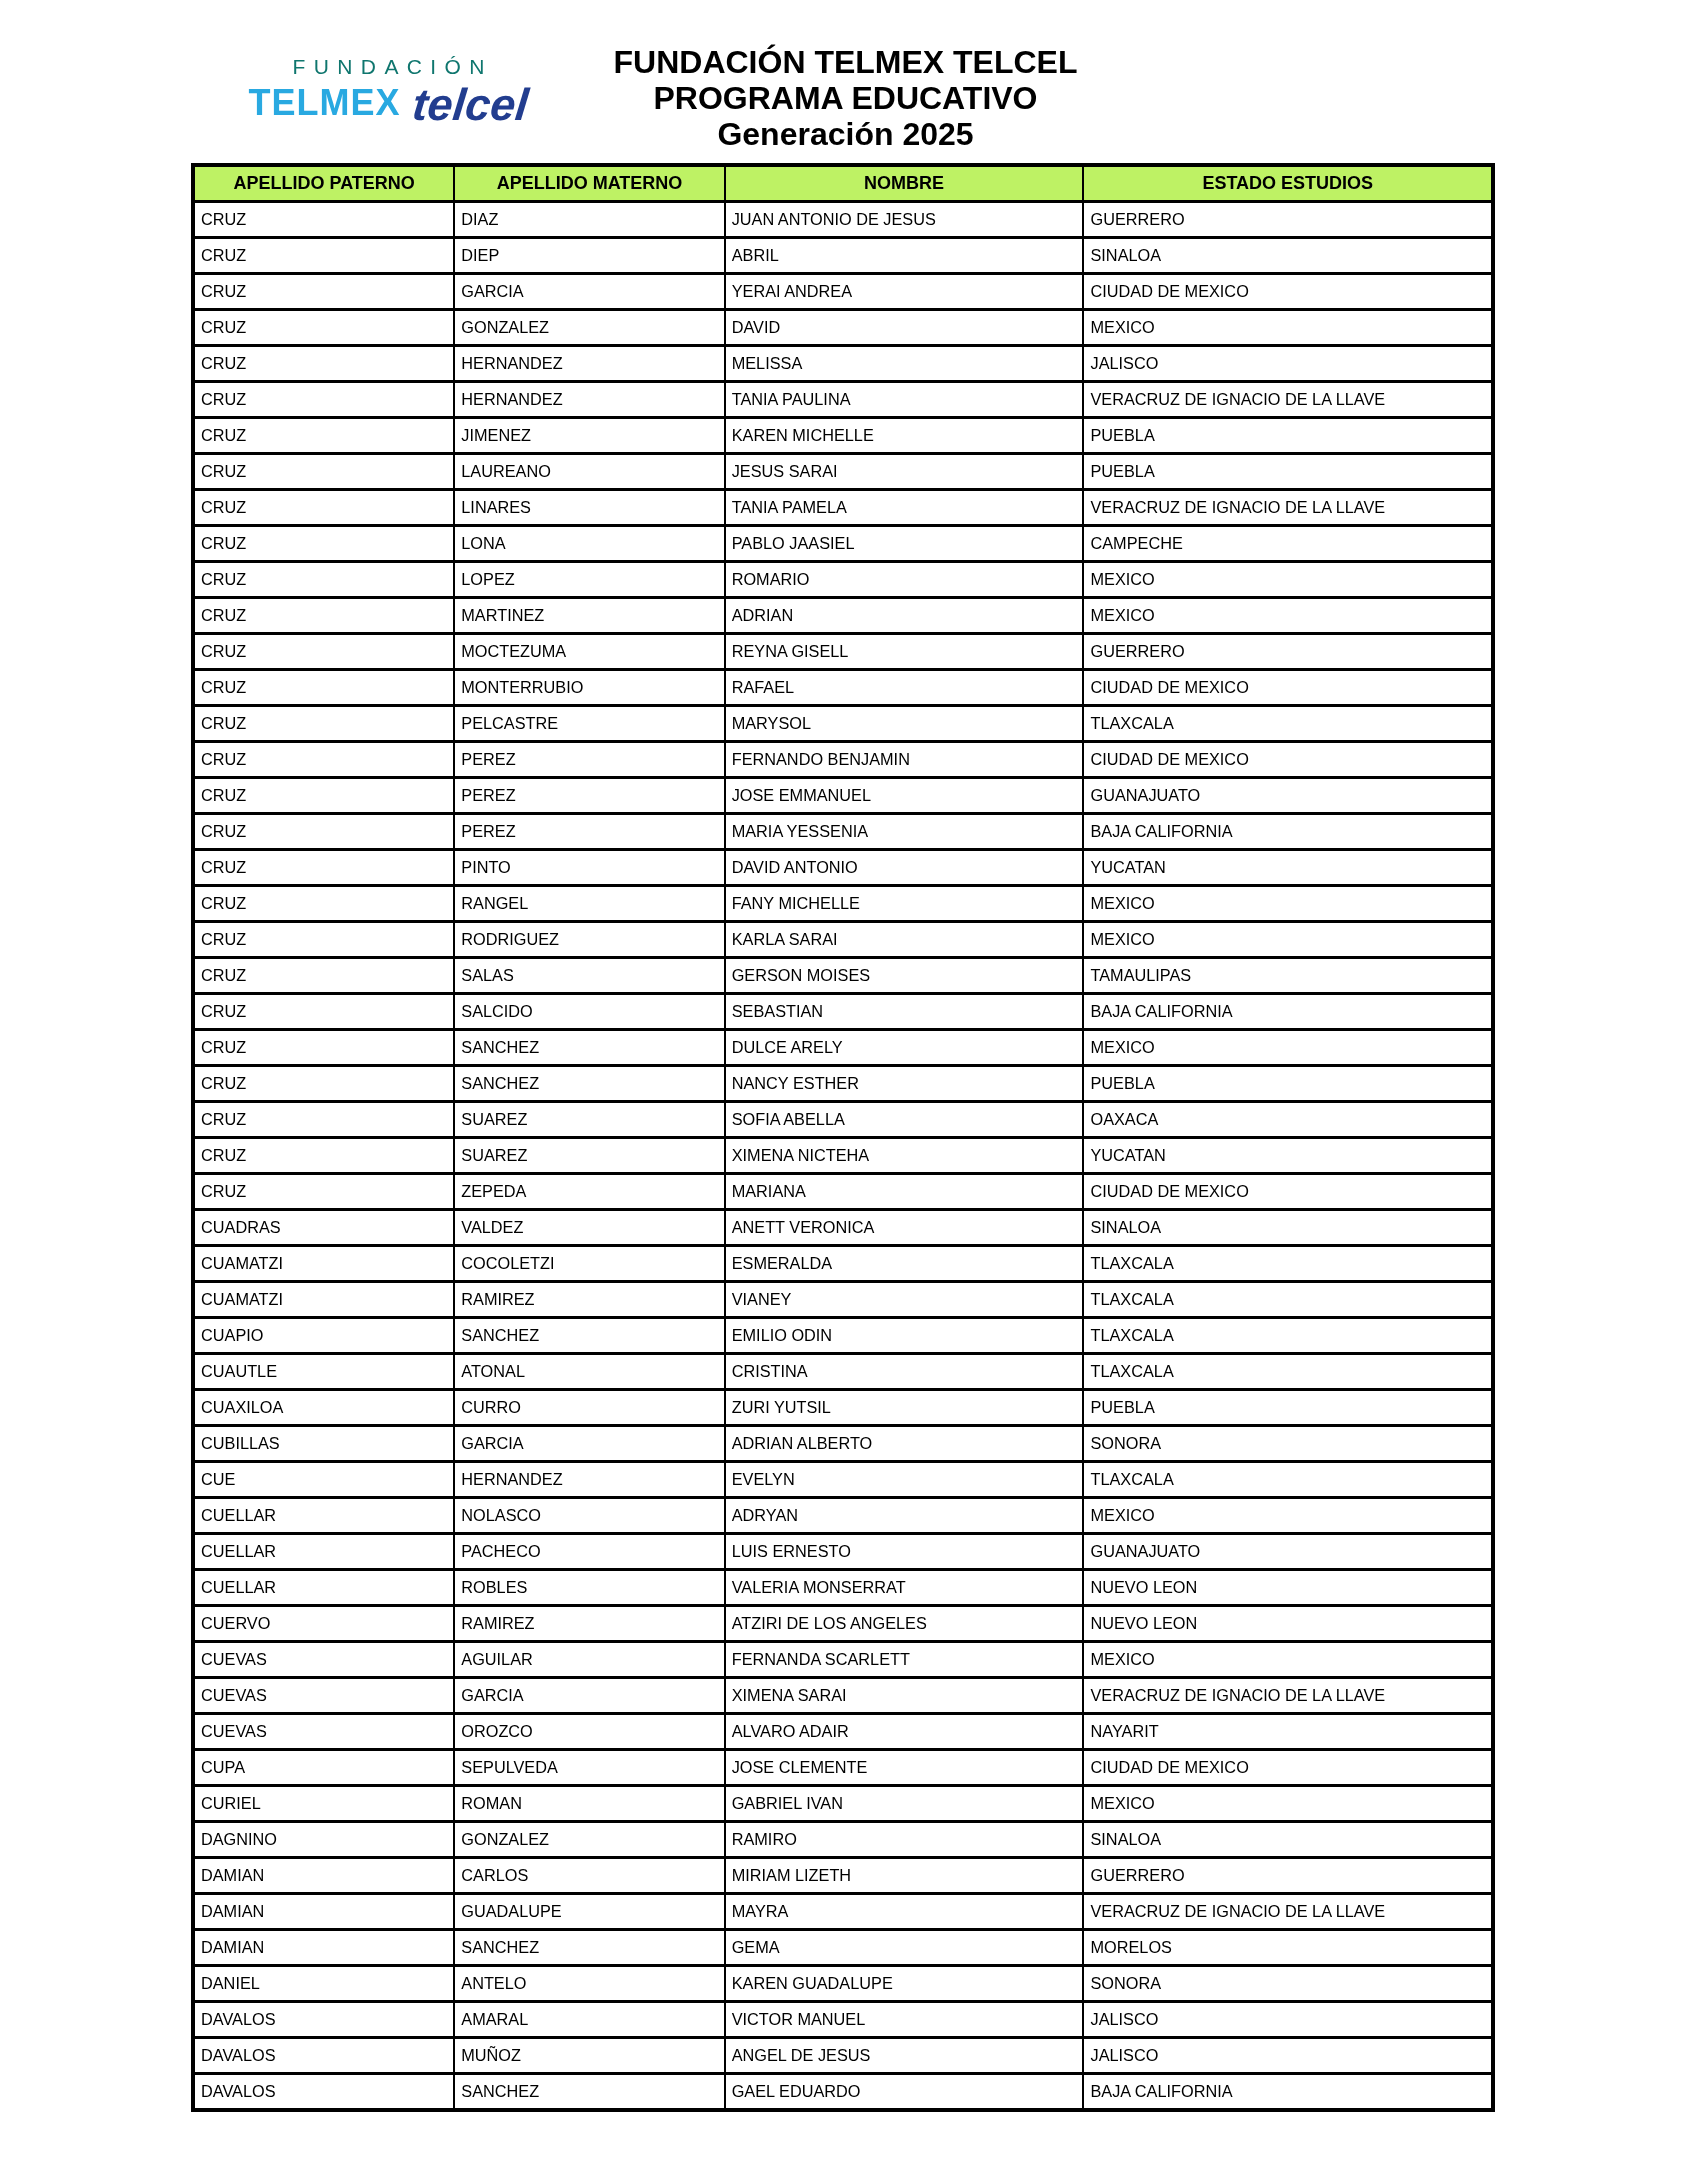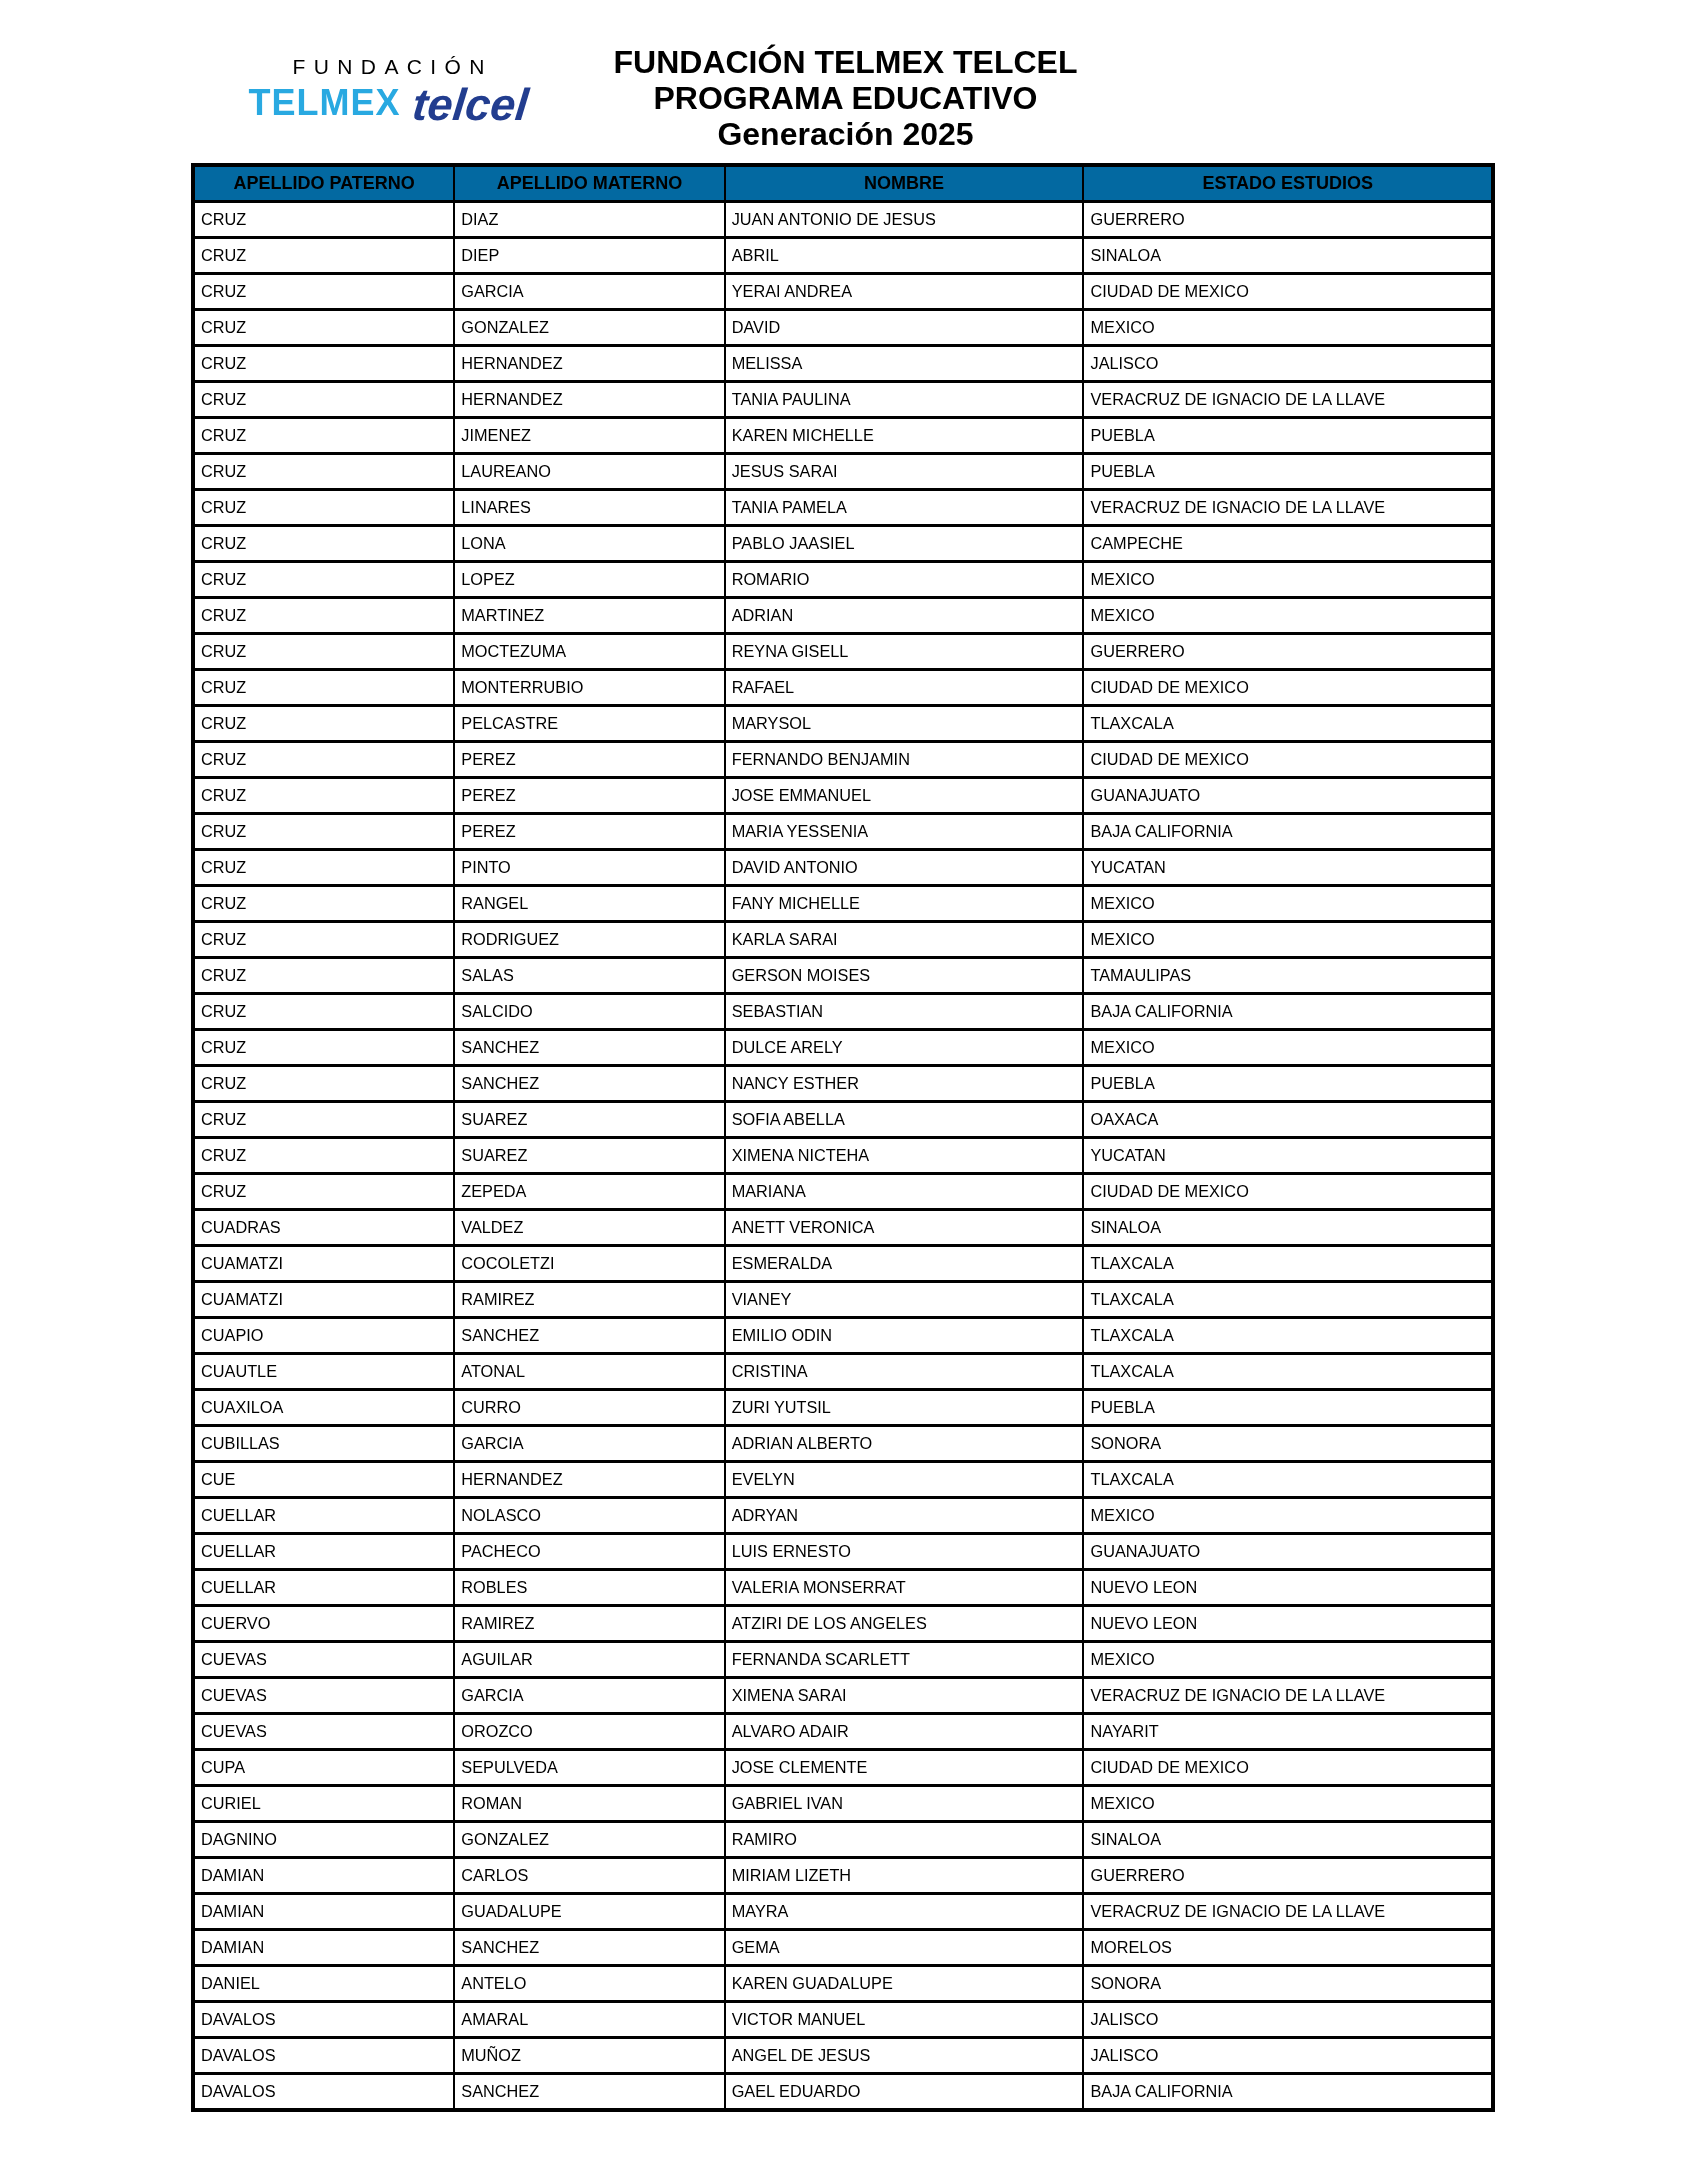--- a/index.html
+++ b/index.html
@@ -20,21 +20,21 @@
     position: absolute;
     left: 234px;
     top: 55px;
     width: 309px;
     text-align: center;
   }
   .logo-fundacion {
     font-size: 21px;
     letter-spacing: 8.4px;
     padding-left: 8.4px; 
-    color: #000000;
+    color: #0f766e;
     margin-bottom: 3px;
   }
   .logo-row {
     display: flex;
     align-items: flex-start;
     justify-content: center;
     gap: 13px;
   }
   .logo-telmex {
     color: #29a9e1;
@@ -82,21 +82,21 @@
     border-left: 2px solid #000;
     border-right: 2px solid #000;
     border-top: 3px solid #000;
     border-bottom: 3px solid #000;
     height: 33px;
     overflow: hidden;
     white-space: nowrap;
     vertical-align: middle;
   }
   table.students th {
-    background: #0369a1;
+    background: #bef264;
     font-size: 18px;
     font-weight: bold;
     text-align: center;
     padding: 0 2px;
   }
   table.students td {
     font-size: 16.3px;
     text-align: left;
     padding: 0 4px 0 6px;
     background: #ffffff;

